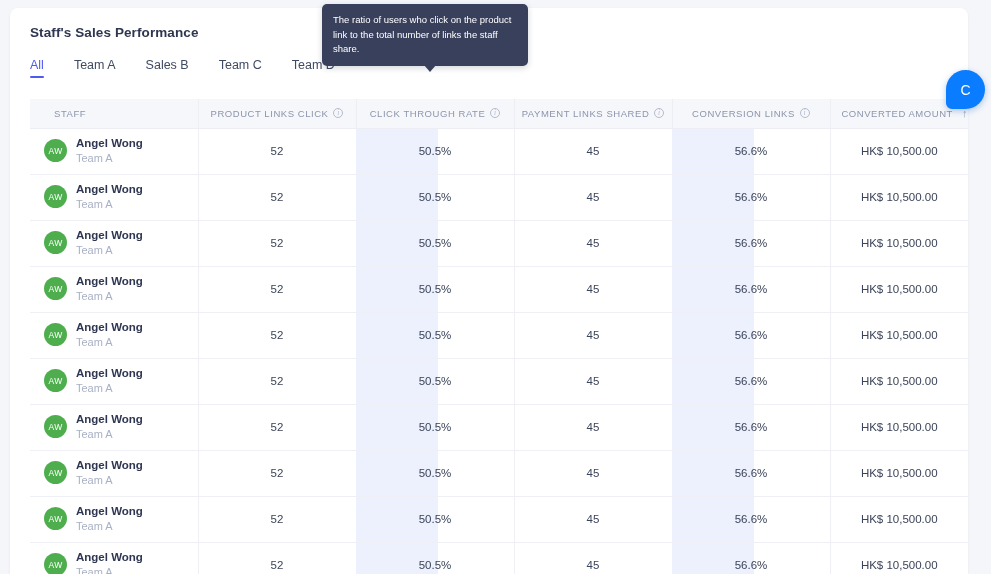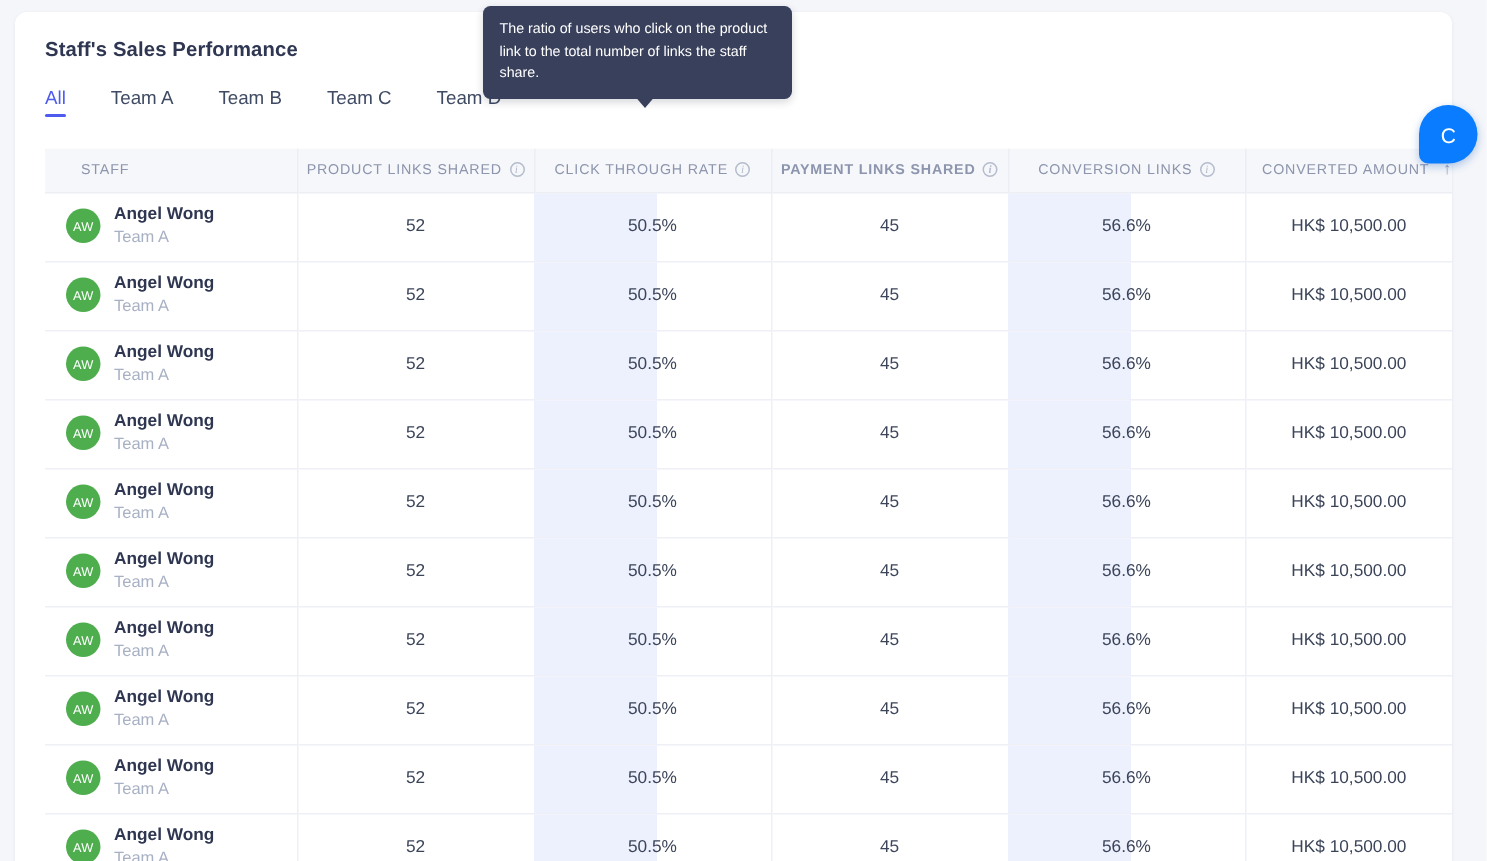--- a/index.html
+++ b/index.html
@@ -286,41 +286,41 @@
 
 <div class="page">
 
   <div class="card">
 
     <div class="card-title">Staff's Sales Performance</div>
 
     <div class="tabs">
         <div class="tab active">All</div>
         <div class="tab">Team A</div>
-        <div class="tab">Team B</div>
+        <div class="tab">Sales B</div>
         <div class="tab">Team C</div>
         <div class="tab">Team D</div>
       </div>
 
     <div class="table-wrap">
       <table>
         <thead>
           <tr>
               <th class="col-staff" style="width: 168px;"><span class="th-inner">
                   <span>STAFF</span>
                 </span></th>
               <th style="width: 158px;"><span class="th-inner">
-                  <span>PRODUCT LINKS SHARED</span>
+                  <span>PRODUCT LINKS CLICK</span>
                   <span class="info-icon"></span>
                 </span></th>
               <th style="width: 158px;"><span class="th-inner">
                   <span>CLICK THROUGH RATE</span>
                   <span class="info-icon"></span>
                 </span></th>
-              <th style="width: 158px; font-weight: bold;"><span class="th-inner">
+              <th style="width: 158px;"><span class="th-inner">
                   <span>PAYMENT LINKS SHARED</span>
                   <span class="info-icon"></span>
                 </span></th>
               <th style="width: 158px;"><span class="th-inner">
                   <span>CONVERSION LINKS</span>
                   <span class="info-icon"></span>
                 </span></th>
               <th style="width: 138px;"><span class="th-inner">
                   <span>CONVERTED AMOUNT</span>
                   <span class="sort-arrow">↑</span>

